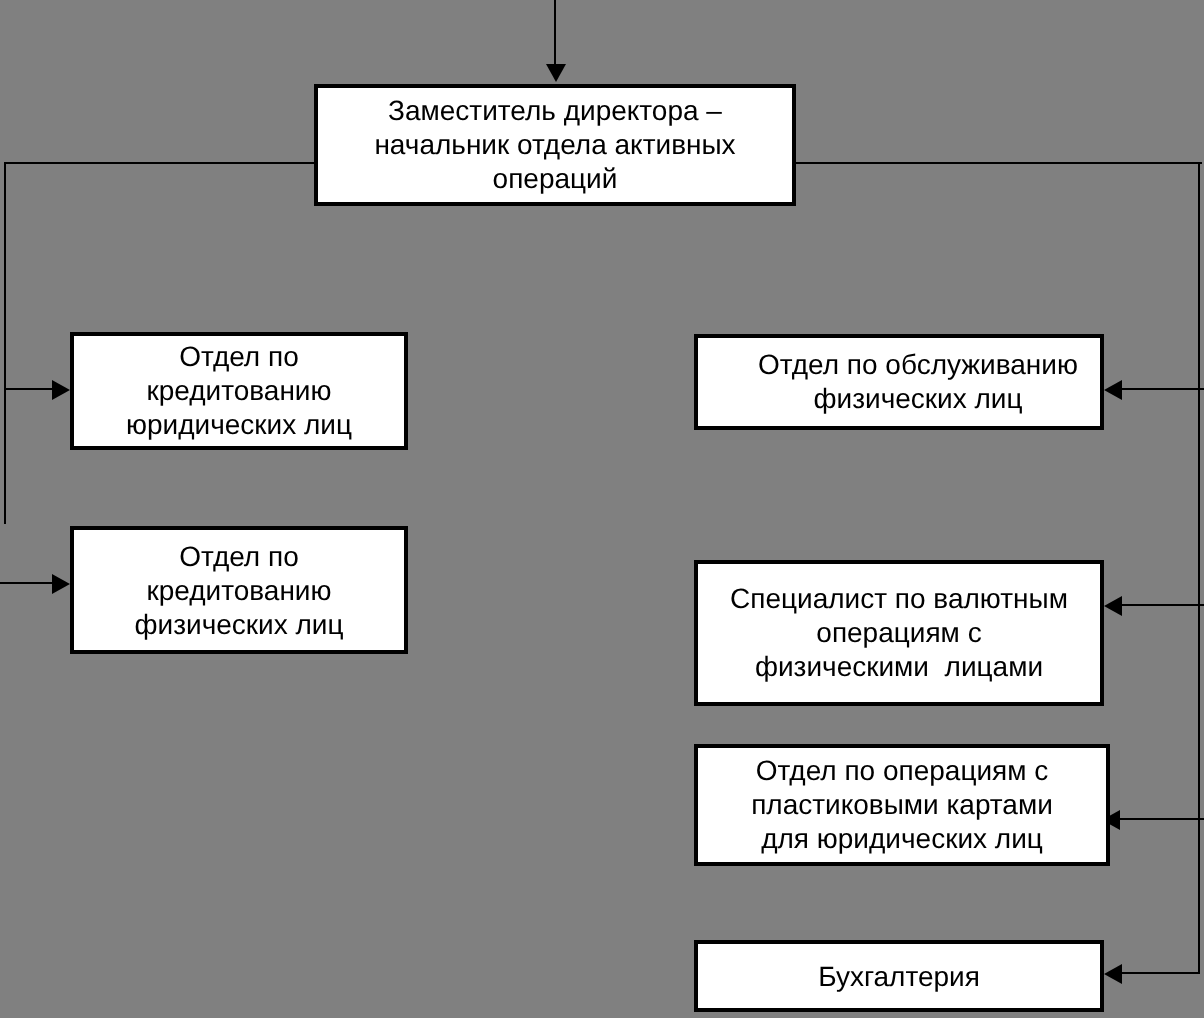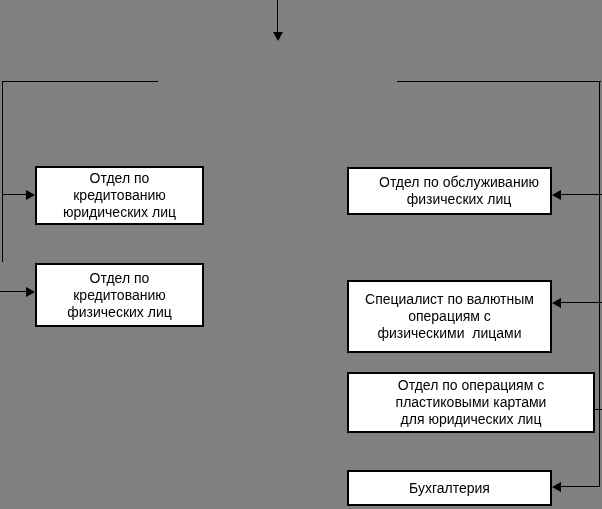--- a/index.html
+++ b/index.html
@@ -62,21 +62,21 @@
     border-top: 5px solid transparent;
     border-bottom: 5px solid transparent;
     border-right: 9px solid #000000;
   }
   
   #node-deputy   { left: 157px; top: 42px;  width: 241px; height: 61px; }
   #node-left1    { left: 35px;  top: 166px; width: 169px; height: 59px; }
   #node-left2    { left: 35px;  top: 263px; width: 169px; height: 64px; }
   #node-right1   { left: 347px; top: 167px; width: 205px; height: 48px; padding-left: 19px; }
   #node-right2   { left: 347px; top: 264px; width: 205px; height: 73px; margin-top: 16px; }
-  #node-right3   { left: 347px; top: 372px; width: 248px; height: 61px; }
+  #node-right3   { left: 347px; top: 372px; width: 208px; height: 61px; }
   #node-right4   { left: 347px; top: 470px; width: 205px; height: 36px; }
 </style>
 </head>
 <body>
 
 <div class="canvas">
 
   <div class="line v" style="left:277px; top:0; height:33px;"></div>
   <div class="arrow down" style="left:273px; top:32px;"></div>
 
@@ -97,20 +97,25 @@
 
   <div class="line h" style="left:560px; top:302px; width:42px;"></div>
   <div class="arrow left" style="left:552px; top:298px;"></div>
 
   <div class="line h" style="left:559px; top:409px; width:43px;"></div>
   <div class="arrow left" style="left:551px; top:405px;"></div>
 
   <div class="line h" style="left:560px; top:486px; width:40px;"></div>
   <div class="arrow left" style="left:552px; top:482px;"></div>
 
+  <div class="node" id="node-deputy">
+    <span>Заместитель директора –
+начальник отдела активных
+операций</span>
+  </div>
 
   <div class="node" id="node-left1">
     <span>Отдел по
 кредитованию
 юридических лиц</span>
   </div>
 
   <div class="node" id="node-left2">
     <span>Отдел по
 кредитованию

